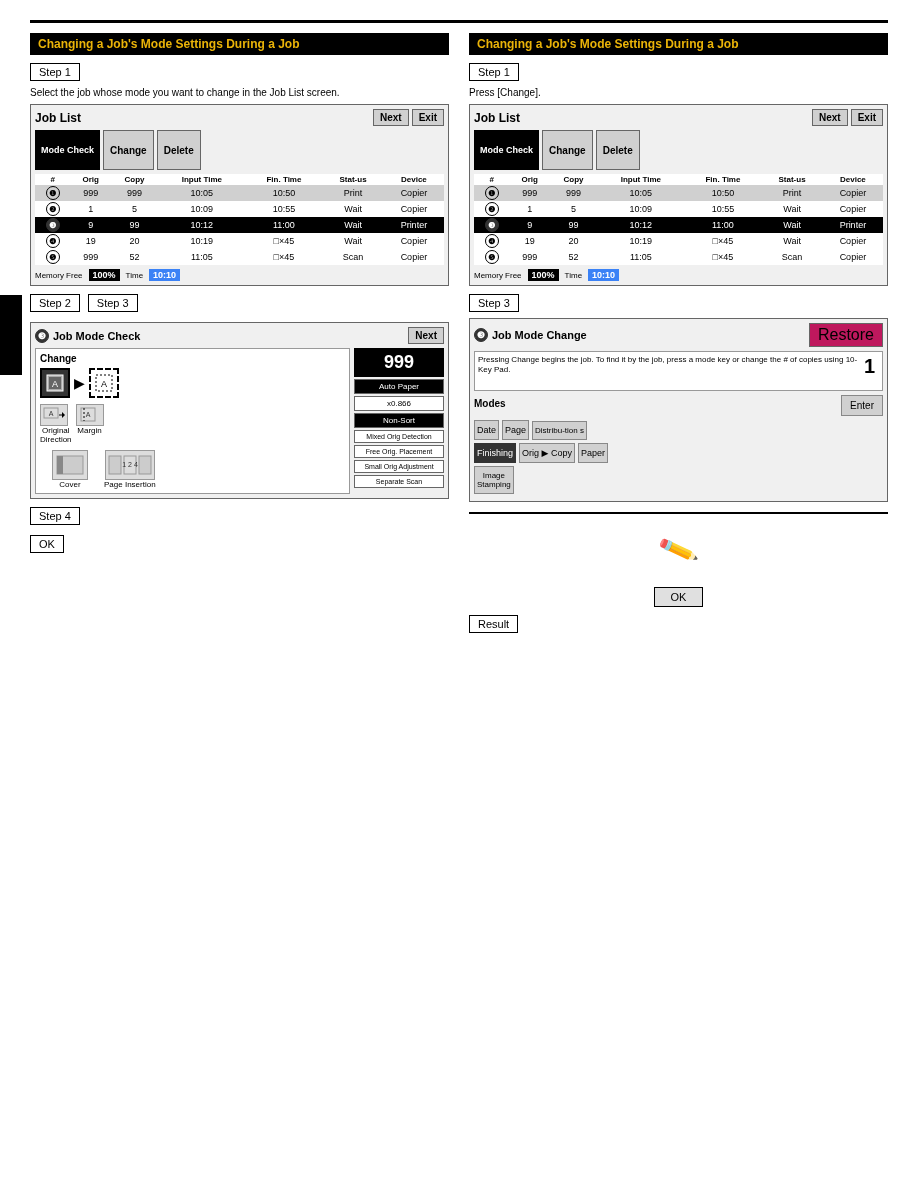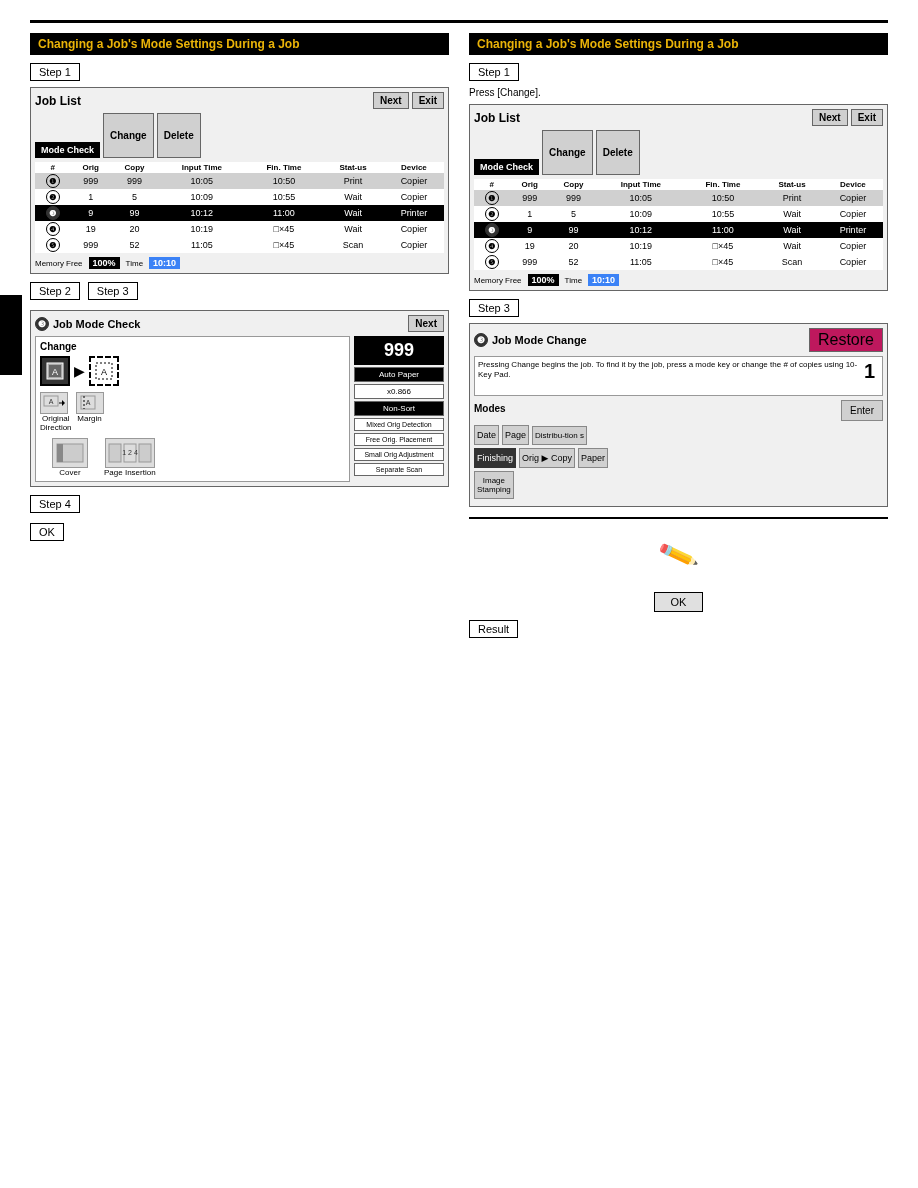--- a/index.html
+++ b/index.html
@@ -92,23 +92,22 @@
       padding: 2px 6px;
       font-size: 10px;
       cursor: pointer;
       font-weight: bold;
     }
 
     .btn-black {
       background: #000;
       color: #fff;
       border: 1px solid #000;
-      padding: 2px 5px;
+      padding: 14px 5px;
       font-size: 9px;
-      margin-top: 29px;
     }
 
     .job-actions {
       display: flex;
       gap: 3px;
       margin-bottom: 4px;
     }
 
     .job-table {
       width: 100%;
@@ -456,20 +455,21 @@
 <div class="page-container">
   <div class="top-line"></div>
 
   <div class="two-column">
 
     <div class="column">
       <div class="black-header">Changing a Job's Mode Settings During a Job</div>
 
       
       <div class="step-label">Step 1</div>
+      <div style="font-size:10px; margin-bottom:6px;">Select the job whose mode you want to change in the Job List screen.</div>
 
       
       <div class="job-list-panel">
         <div class="job-list-header">
           <span class="job-list-title">Job List</span>
           <div class="btn-group">
             <button class="btn">Next</button>
             <button class="btn">Exit</button>
           </div>
         </div>

